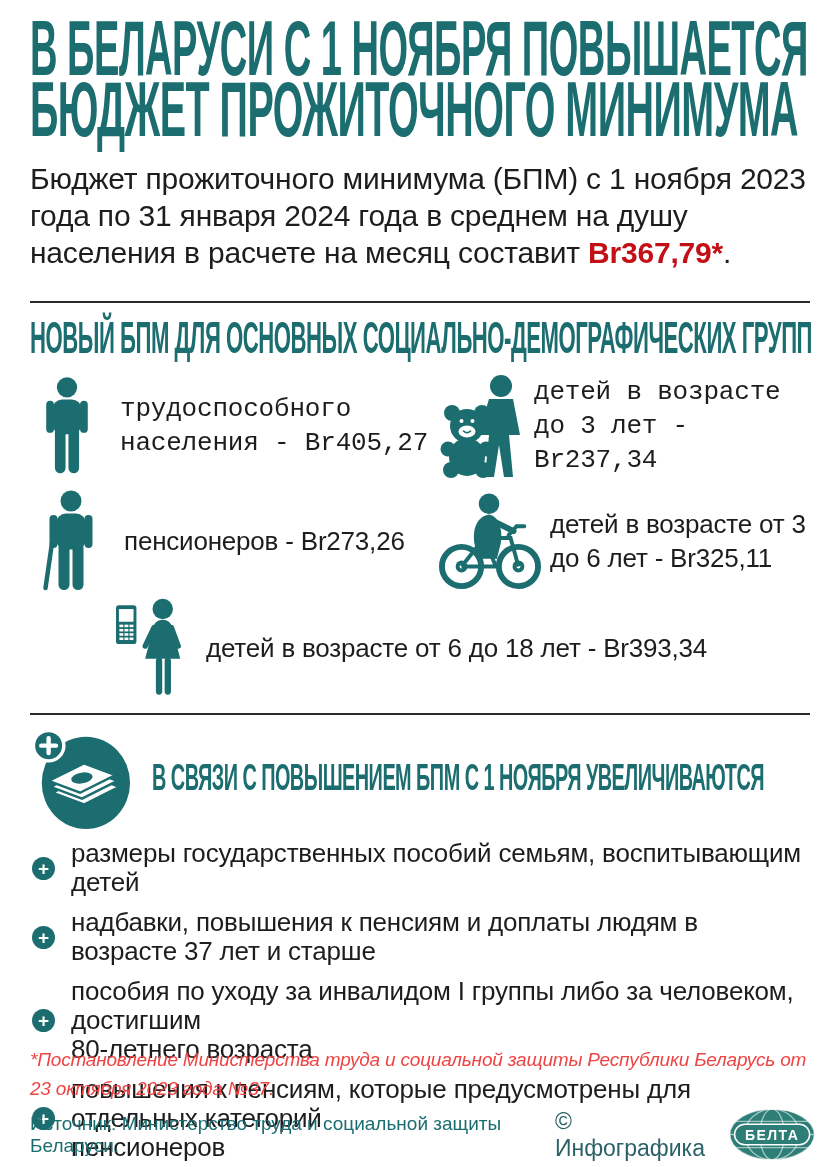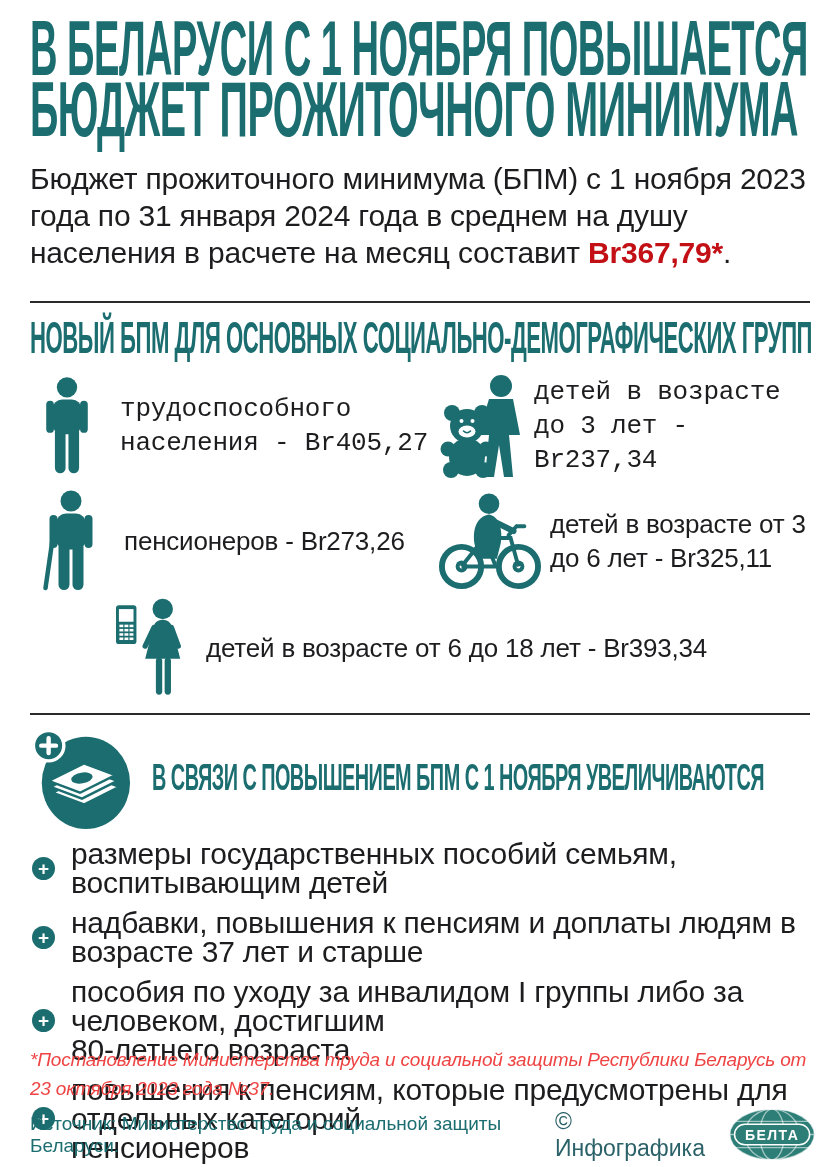--- a/index.html
+++ b/index.html
@@ -41,21 +41,21 @@
   .gap-wide { gap:24px; }
   .gap-mid { gap:18px; }
   .gap-narrow { gap:8px; }
   .ml8 { margin-left:8px; }
 
   .inc-h { display:flex; align-items:center; gap:20px; margin-top:12px; }
   .badge { width:102px; height:104px; flex:0 0 102px; color:var(--teal); }
 
   .bullets { margin-top:8px; }
   .bullet { display:flex; align-items:center; gap:16px; margin-bottom:11px; padding-left:2px; }
-  .bullet .txt { font-size:30px; line-height:29px; white-space:pre-line; letter-spacing:-0.2px; }
+  .bullet .txt { font-size:26px; line-height:29px; white-space:pre-line; letter-spacing:-0.2px; }
   .plus {
     width:23px; height:23px; flex:0 0 23px; border-radius:50%; background:var(--teal);
     display:flex; align-items:center; justify-content:center;
   }
   .plus::after { content:"+"; color:#fff; font-weight:700; font-size:19px; line-height:21px; }
 
   .footnote {
     position:absolute; left:30px; bottom:64px; font-style:italic; font-size:19px;
     line-height:29px; white-space:pre-line; color:#ef4444; letter-spacing:-0.2px;
   }

